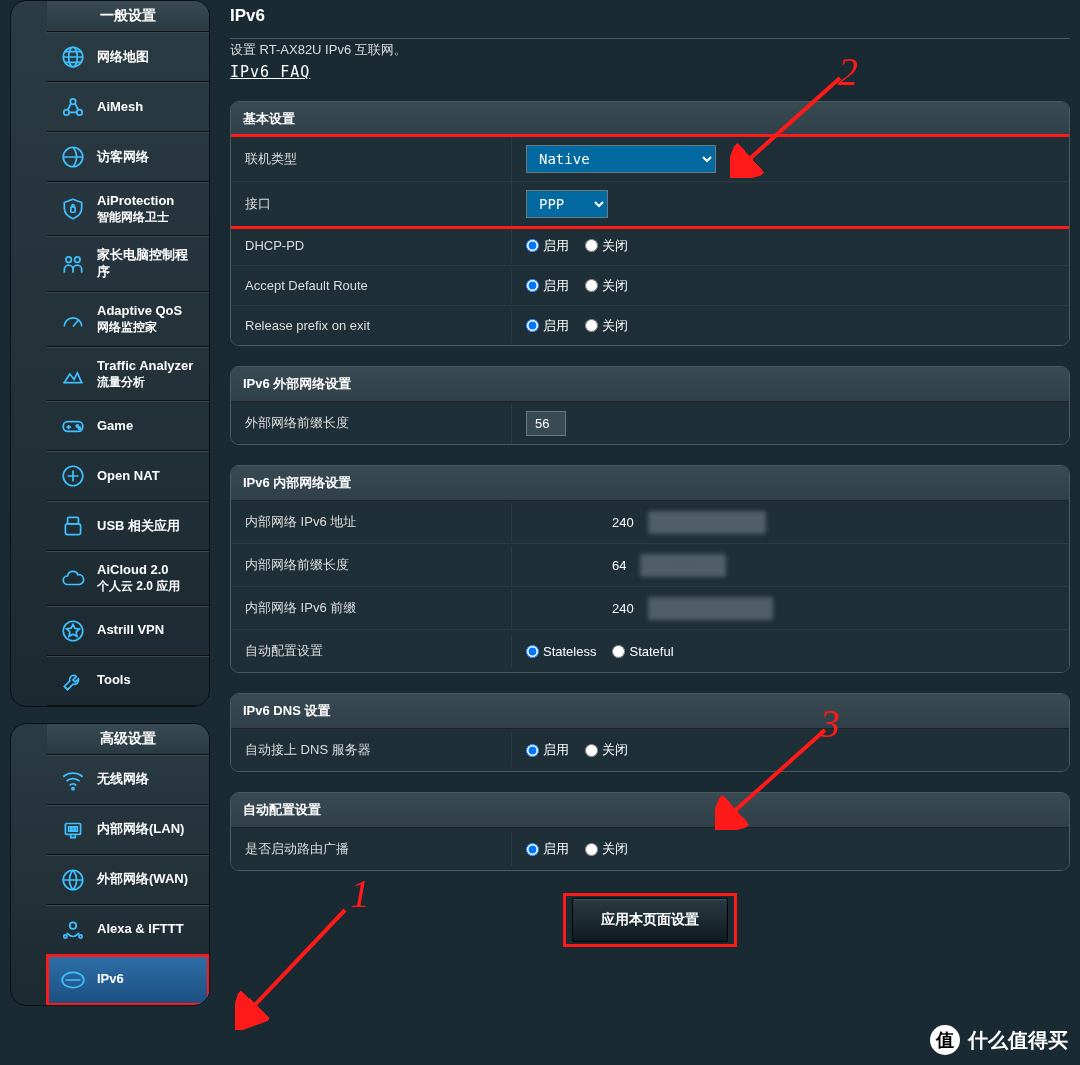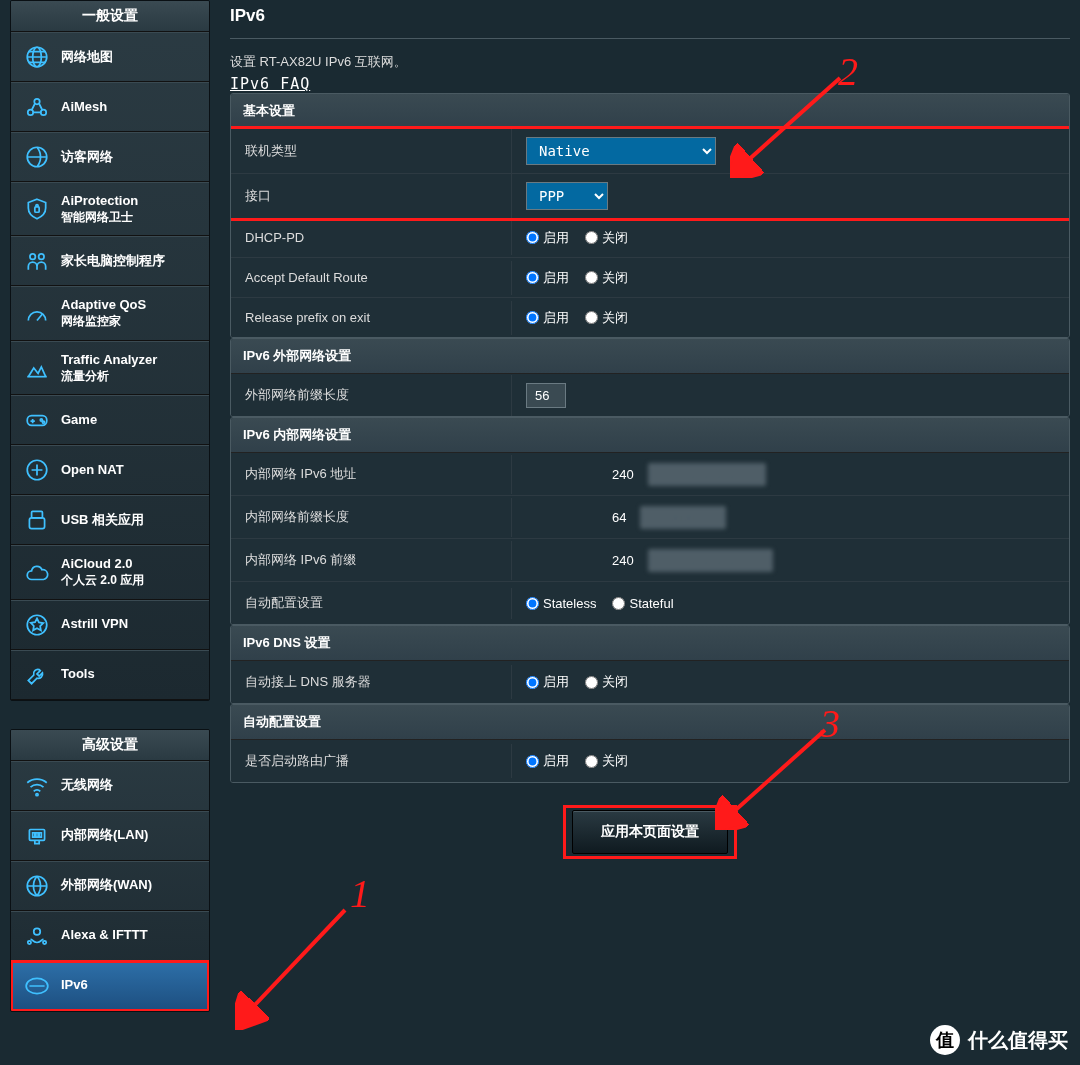--- a/index.html
+++ b/index.html
@@ -7,22 +7,22 @@
     width: 1080px; height: 1065px;
     background: #1a2a32;
     font-family: Arial, "Microsoft YaHei", sans-serif;
     color: #fff; font-size: 13px;
     position: relative; overflow: hidden;
   }
   .layout { display: flex; padding: 0 10px; }
   .sidebar { width: 200px; flex: 0 0 200px; }
   .side-block {
     background: linear-gradient(#2b3b43, #1c2930);
-    border: 1px solid #0a1014; border-radius: 2px;
-    margin-bottom: 28px; overflow: hidden;
+    border: 1px solid #0a1014; border-radius: 16px;
+    margin-bottom: 16px; overflow: hidden; padding-left: 36px;
   }
   .side-header {
     background: linear-gradient(#3a4a52, #2a3a42);
     text-align: center; font-weight: bold; padding: 6px 0;
     border-bottom: 1px solid #111; font-size: 14px;
   }
   .side-item {
     display: flex; align-items: center; gap: 10px;
     padding: 10px 12px; min-height: 50px;
     border-top: 1px solid #3a4a52;
@@ -38,21 +38,21 @@
   .side-item .sub { display: block; font-size: 12px; font-weight: bold; color: #fff; }
   .icon { width: 28px; height: 28px; flex: 0 0 28px; display:flex; align-items:center; justify-content:center; }
   .icon svg { width: 26px; height: 26px; stroke: #3fc0ff; fill: none; stroke-width: 1.6; }
   
   .main { flex: 1; padding: 0 0 0 20px; }
   h1.page-title { font-size: 17px; font-weight: bold; margin: 6px 0 10px; }
   .page-desc { color: #ddd; margin-bottom: 4px; }
   .faq-link { color: #fff; text-decoration: underline; font-family: monospace; font-size: 15px; letter-spacing:1px; }
   .divider { border-top: 1px solid #4a5a62; margin: 12px 0 0; }
   
-  .section { margin-top: 0; border: 1px solid #4a5a62; border-radius: 3px; overflow: hidden; }
+  .section { margin-top: 20px; border: 1px solid #4a5a62; border-radius: 9px; overflow: hidden; }
   .section-head {
     background: linear-gradient(#3a4a52, #30404a);
     padding: 8px 12px; font-weight: bold; font-size: 13px;
     border-bottom: 1px solid #222;
   }
   .row {
     display: flex; align-items: center;
     border-bottom: 1px solid #2d3a42;
     background: #1f2f37;
   }
@@ -293,21 +293,21 @@
             </svg>
           </span>
         <span class="label">IPv6</span>
       </div>
     </div>
   </div>
 
   <div class="main">
     <h1 class="page-title">IPv6</h1>
     <div class="divider"></div>
-    <p class="page-desc" style="margin-top:14px">设置 RT-AX82U IPv6 互联网。</p>
+    <p class="page-desc" style="margin-top:2px">设置 RT-AX82U IPv6 互联网。</p>
     <a href="#" class="faq-link">IPv6 FAQ</a>
 
     
     <div class="section">
       <div class="section-head">基本设置</div>
       <div class="highlight-box">
         <div class="row">
           <div class="row-label">联机类型</div>
           <div class="row-field">
             <select class="wide"><option>Native</option></select>

